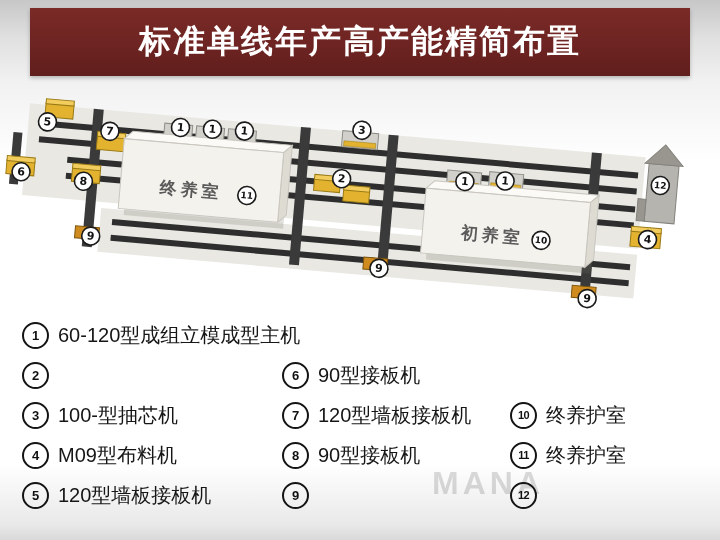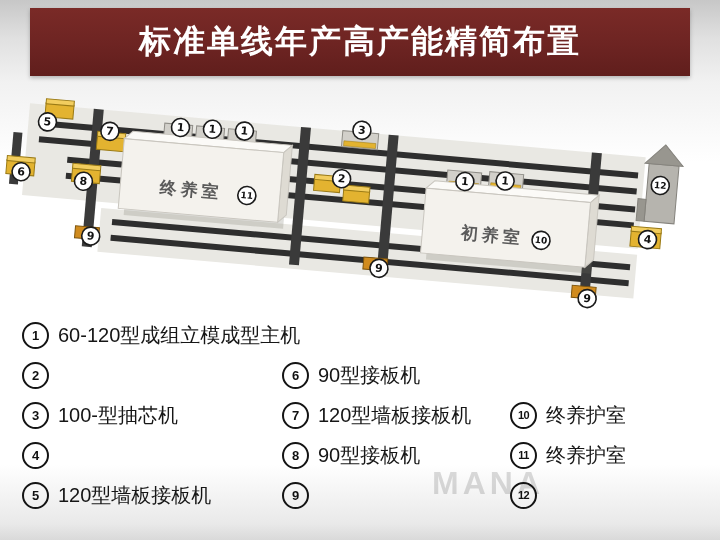--- a/index.html
+++ b/index.html
@@ -271,20 +271,21 @@
     <div class="lg-item g-r3c2">
         <span class="lg-num">7</span>
         <span>120型墙板接板机</span>
       </div>
     <div class="lg-item g-r3c3">
         <span class="lg-num num2">10</span>
         <span>终养护室</span>
       </div>
     <div class="lg-item g-r4c1">
         <span class="lg-num">4</span>
+        <span>M09型布料机</span>
       </div>
     <div class="lg-item g-r4c2">
         <span class="lg-num">8</span>
         <span>90型接板机</span>
       </div>
     <div class="lg-item g-r4c3">
         <span class="lg-num num2">11</span>
         <span>终养护室</span>
       </div>
     <div class="lg-item g-r5c1">

